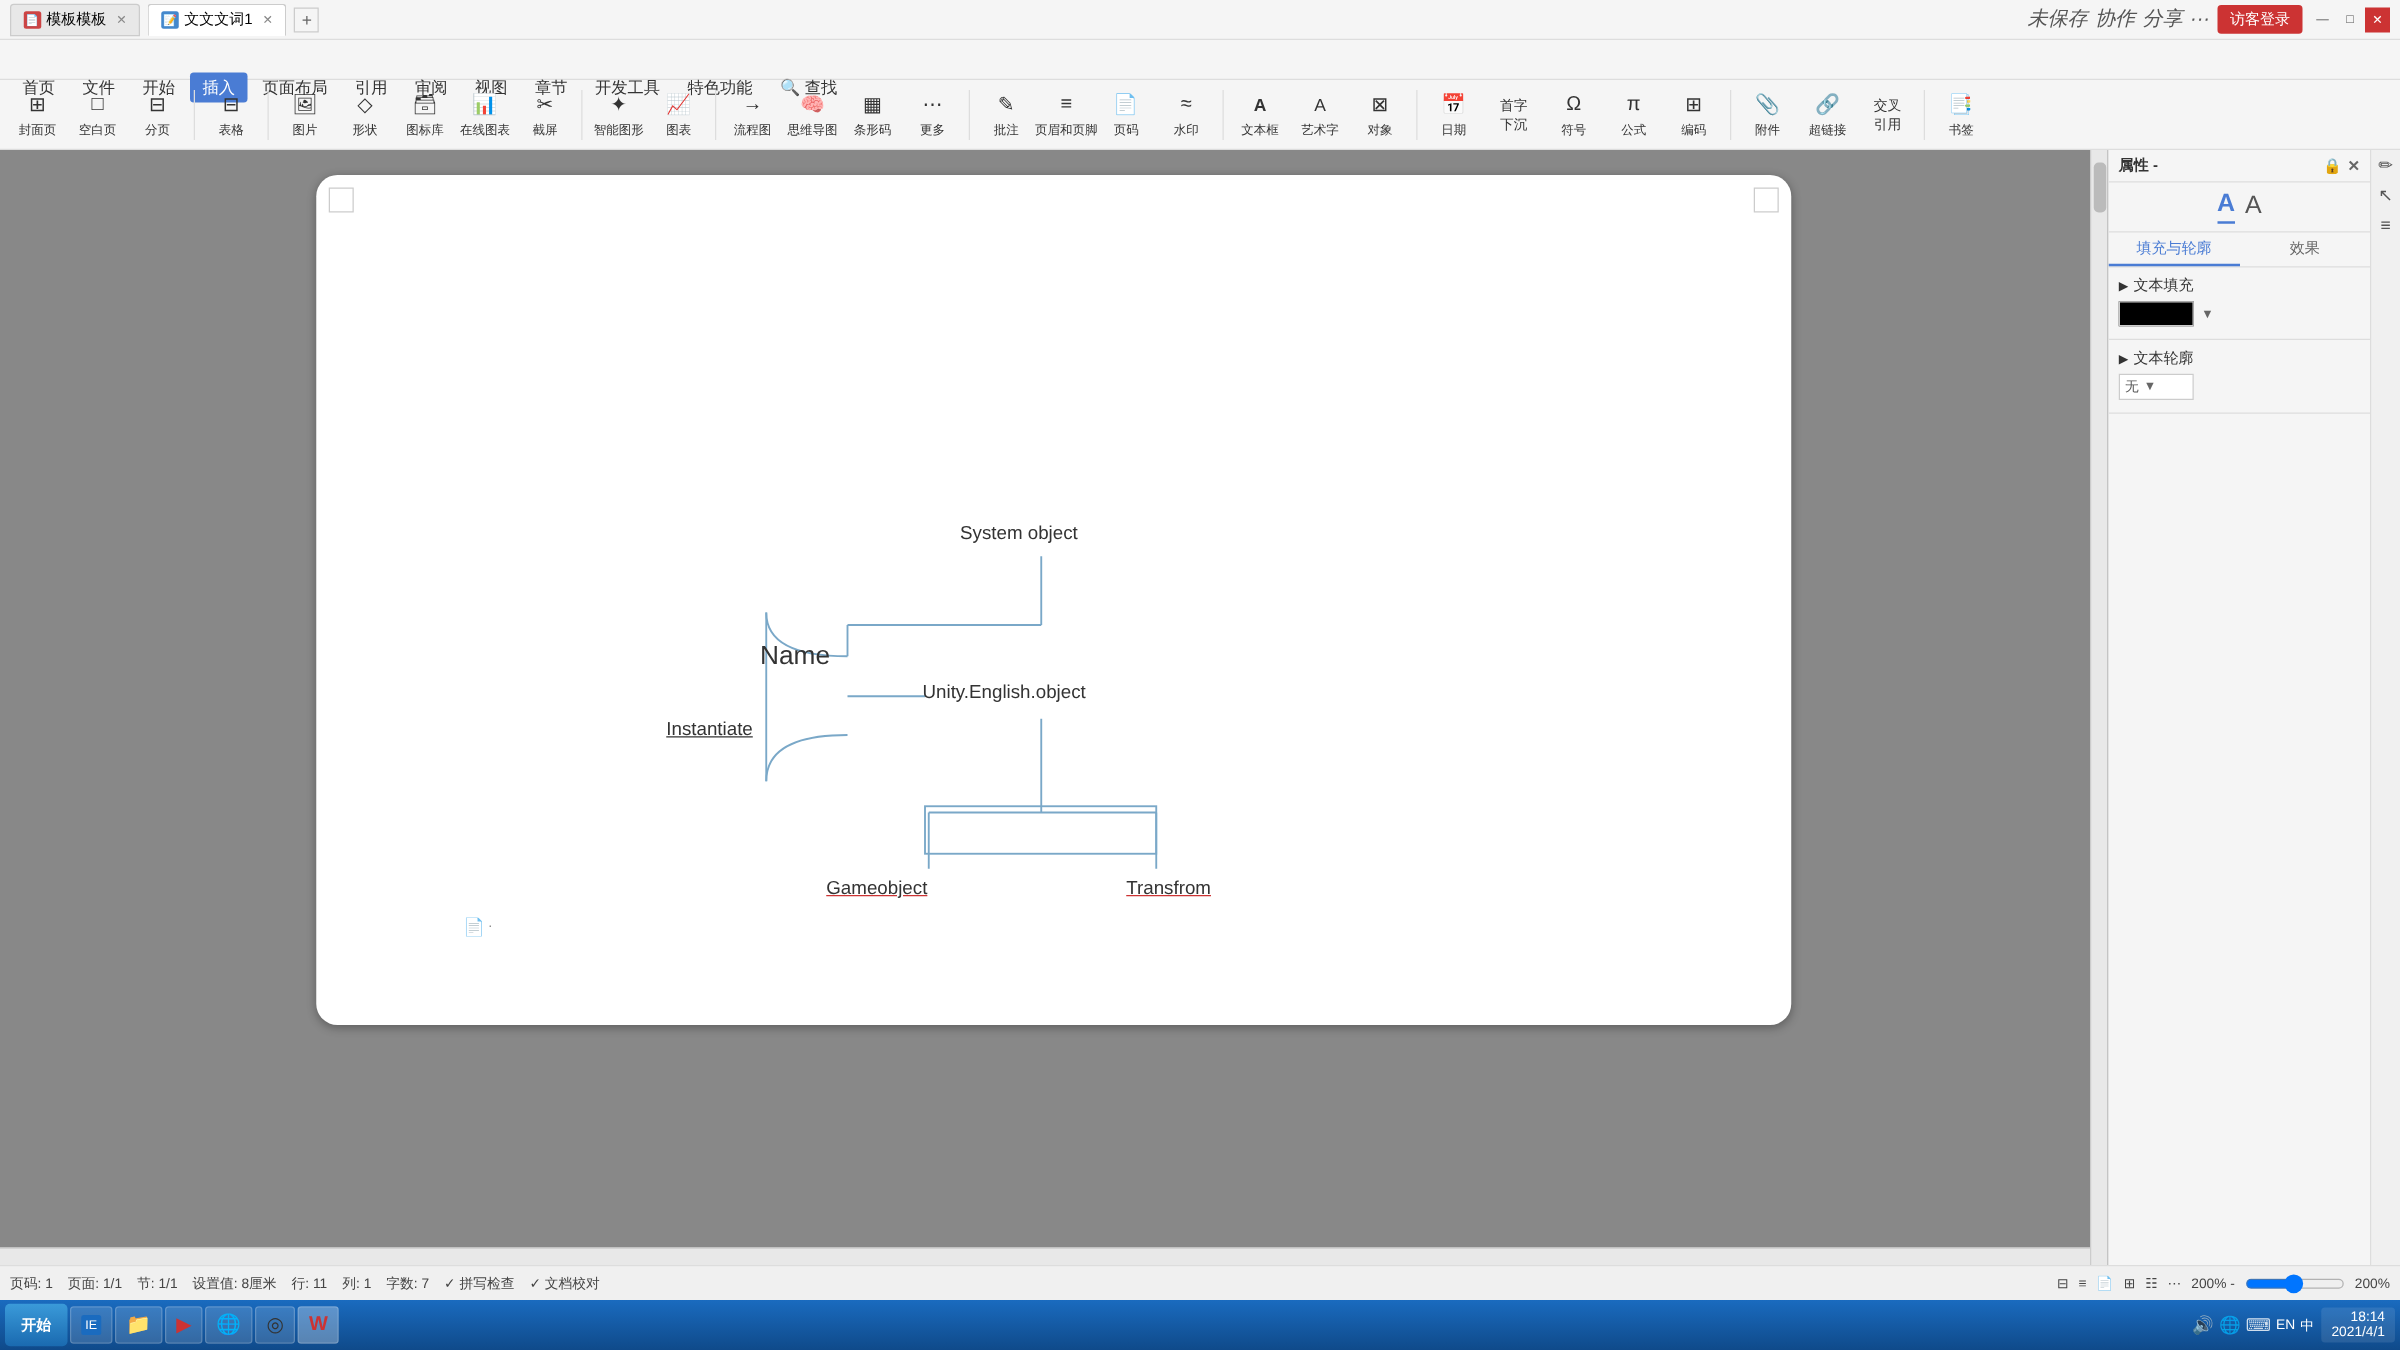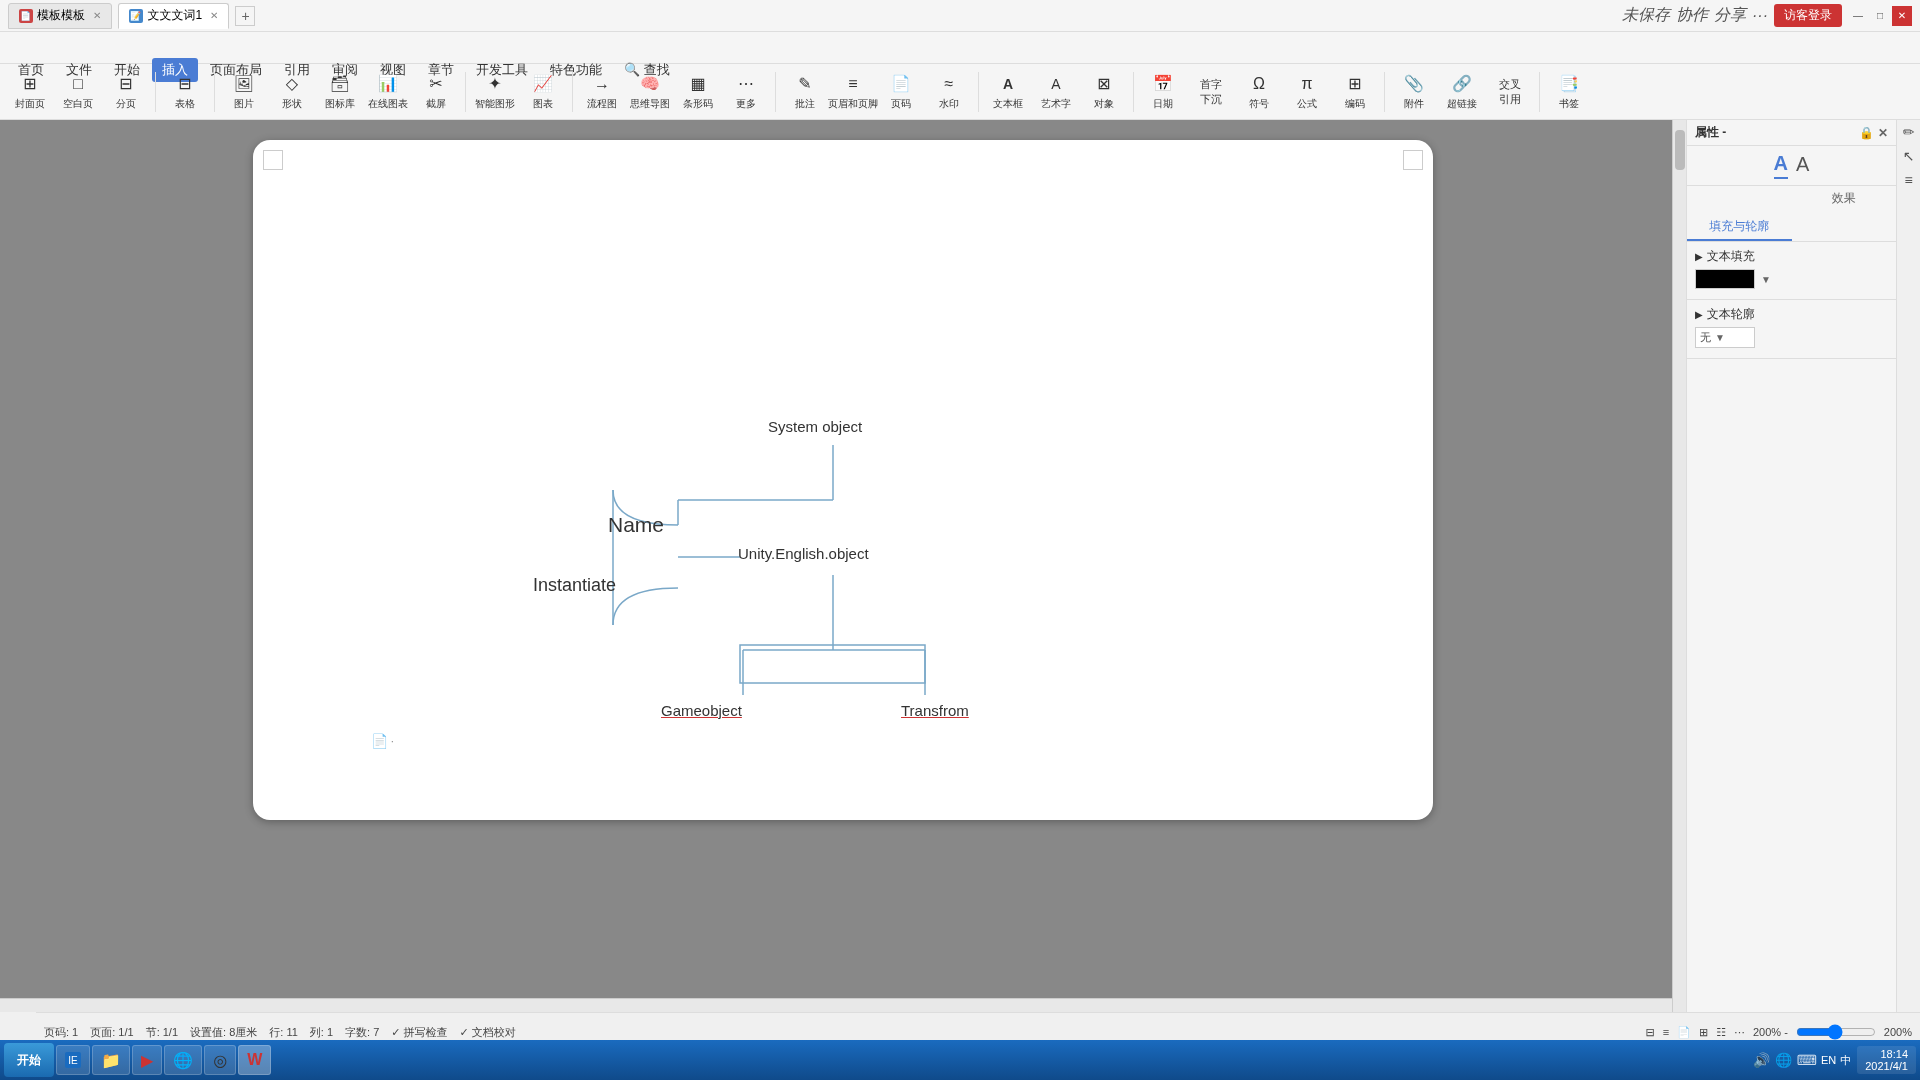--- a/index.html
+++ b/index.html
@@ -127,21 +127,21 @@
     }
     .panel-title { font-size: 12px; color: #333; }
     .panel-icons { display: flex; gap: 4px; }
     .panel-icon { font-size: 12px; cursor: pointer; color: #666; }
     .panel-tabs { display: flex; border-bottom: 1px solid #ddd; }
     .panel-tab {
       flex: 1; text-align: center; padding: 4px;
       font-size: 12px; cursor: pointer; color: #666;
       border-bottom: 2px solid transparent;
     }
-    .panel-tab.active { color: #4a7cd4; border-bottom-color: #4a7cd4; margin-top: 28px; }
+    .panel-tab.active { color: #4a7cd4; border-bottom-color: #4a7cd4; }
     .panel-section {
       padding: 6px 8px;
       border-bottom: 1px solid #ddd;
     }
     .panel-section-header {
       display: flex; align-items: center; gap: 4px;
       font-size: 12px; color: #333; cursor: pointer;
       margin-bottom: 4px;
     }
     .expand-icon { font-size: 10px; }
@@ -180,26 +180,25 @@
       border-left: 1px solid #ccc;
       position: relative;
     }
 
     
     #statusbar {
       height: 28px;
       background: #f0f0f0;
       border-top: 1px solid #ddd;
       display: flex;
-      align-items: flex-end;
+      align-items: center;
       padding: 0 8px;
       gap: 12px;
       font-size: 11px;
       color: #444;
-      margin-left: 36px;
     }
 
     
     #taskbar {
       height: 40px;
       background: linear-gradient(to bottom, #1a6bbf, #0f4a8a);
       display: flex;
       align-items: center;
       padding: 0 4px;
       gap: 2px;
@@ -470,21 +469,21 @@
         <line x1="490" y1="510" x2="490" y2="555" stroke="#7aa8c8" stroke-width="1.5"></line>
 
         <line x1="672" y1="510" x2="672" y2="555" stroke="#7aa8c8" stroke-width="1.5"></line>
 
         <rect x="487" y="505" width="185" height="38" fill="none" stroke="#7aa8c8" stroke-width="1.5"></rect>
       </svg>
 
       <div style="position:absolute; top:278px; left:515px; font-size:15px; color:#333;">System object</div>
       <div style="position:absolute; top:373px; left:355px; font-size:21px; color:#333;">Name</div>
       <div style="position:absolute; top:405px; left:485px; font-size:15px; color:#333;">Unity.English.object</div>
-      <div style="position:absolute; top:435px; left:280px; font-size:18px; color:#333; font-style:normal;">Instantiate</div>
+      <div style="position:absolute; top:435px; left:280px; font-size:15px; color:#333; font-style:normal;text-decoration:underline;">Instantiate</div>
       <div style="position:absolute; top:562px; left:408px; font-size:15px; color:#333; text-decoration:underline; text-decoration-color:#cc3333;">Gameobject</div>
       <div style="position:absolute; top:562px; left:648px; font-size:15px; color:#333; text-decoration:underline; text-decoration-color:#cc3333;">Transfrom</div>
 
       <div style="position:absolute; top:593px; left:118px; font-size:11px; color:#888; display:flex; align-items:center; gap:2px;">
         <span style="font-size:14px;">📄</span>
         <span>·</span>
       </div>
     </div>
 
     <div id="vscrollbar" style="position:absolute; right:0; top:0; bottom:0; width:14px; background:#e8e8e8; border-left:1px solid #ccc;">

